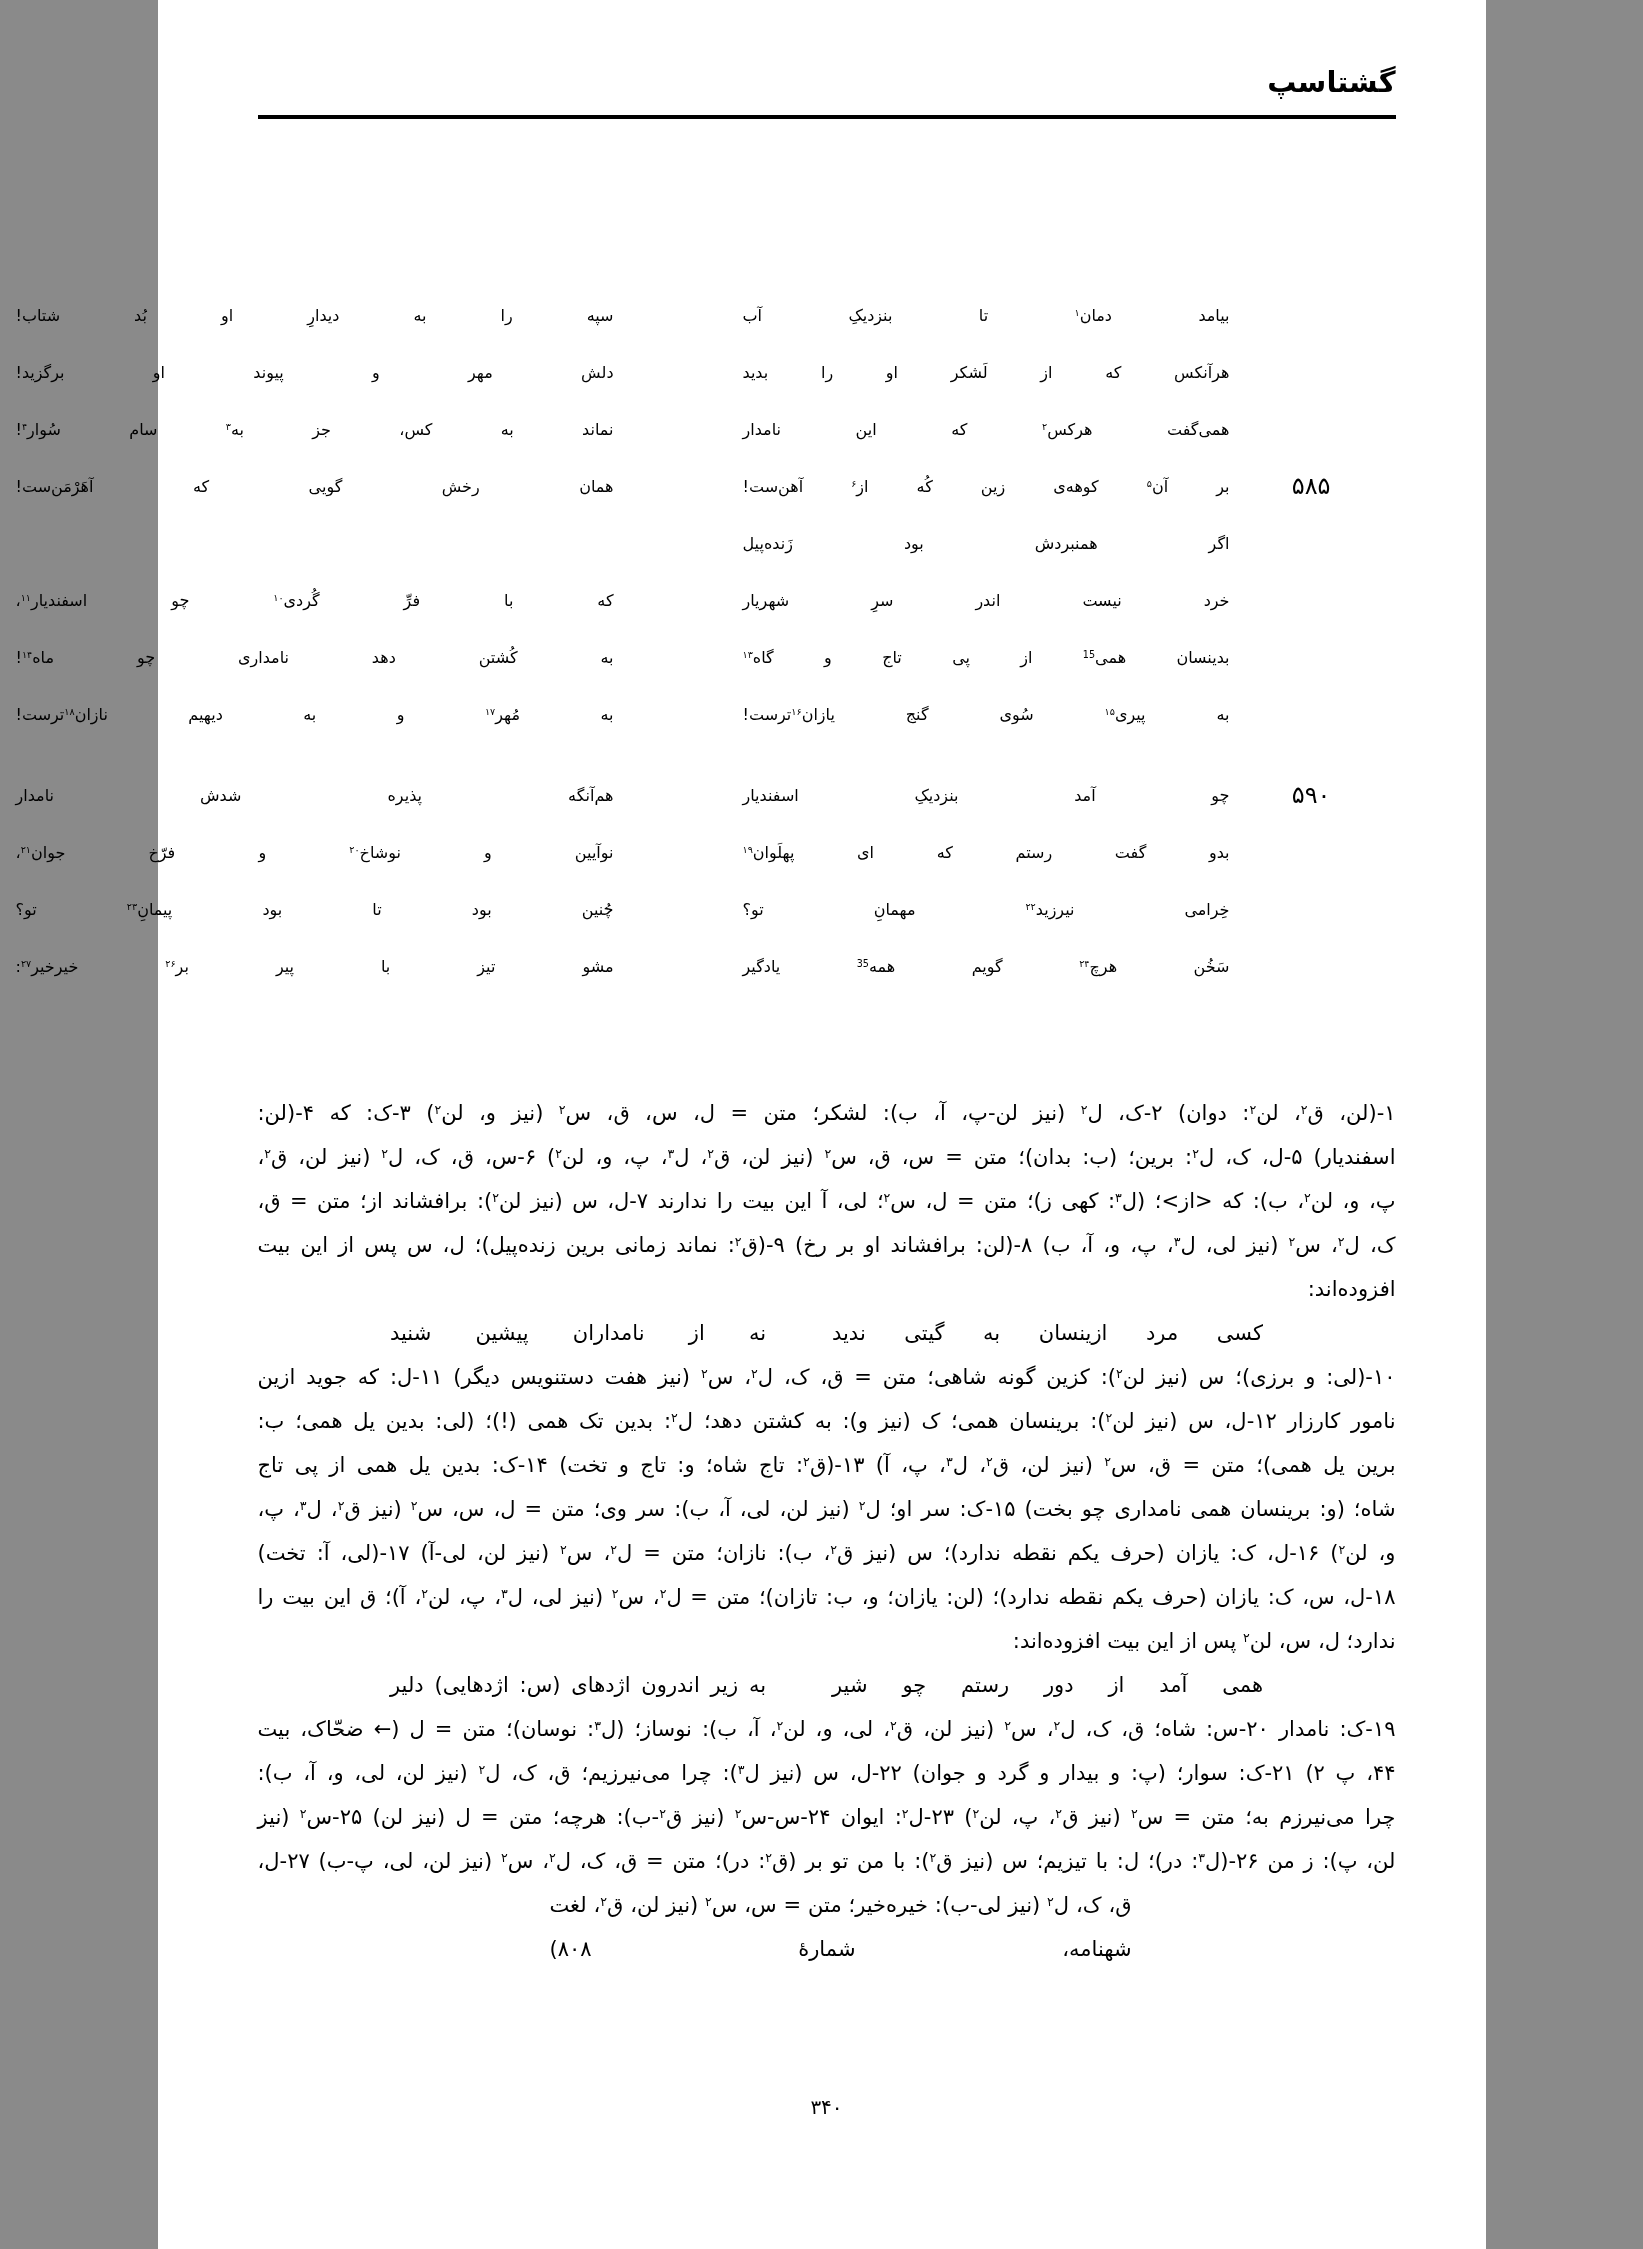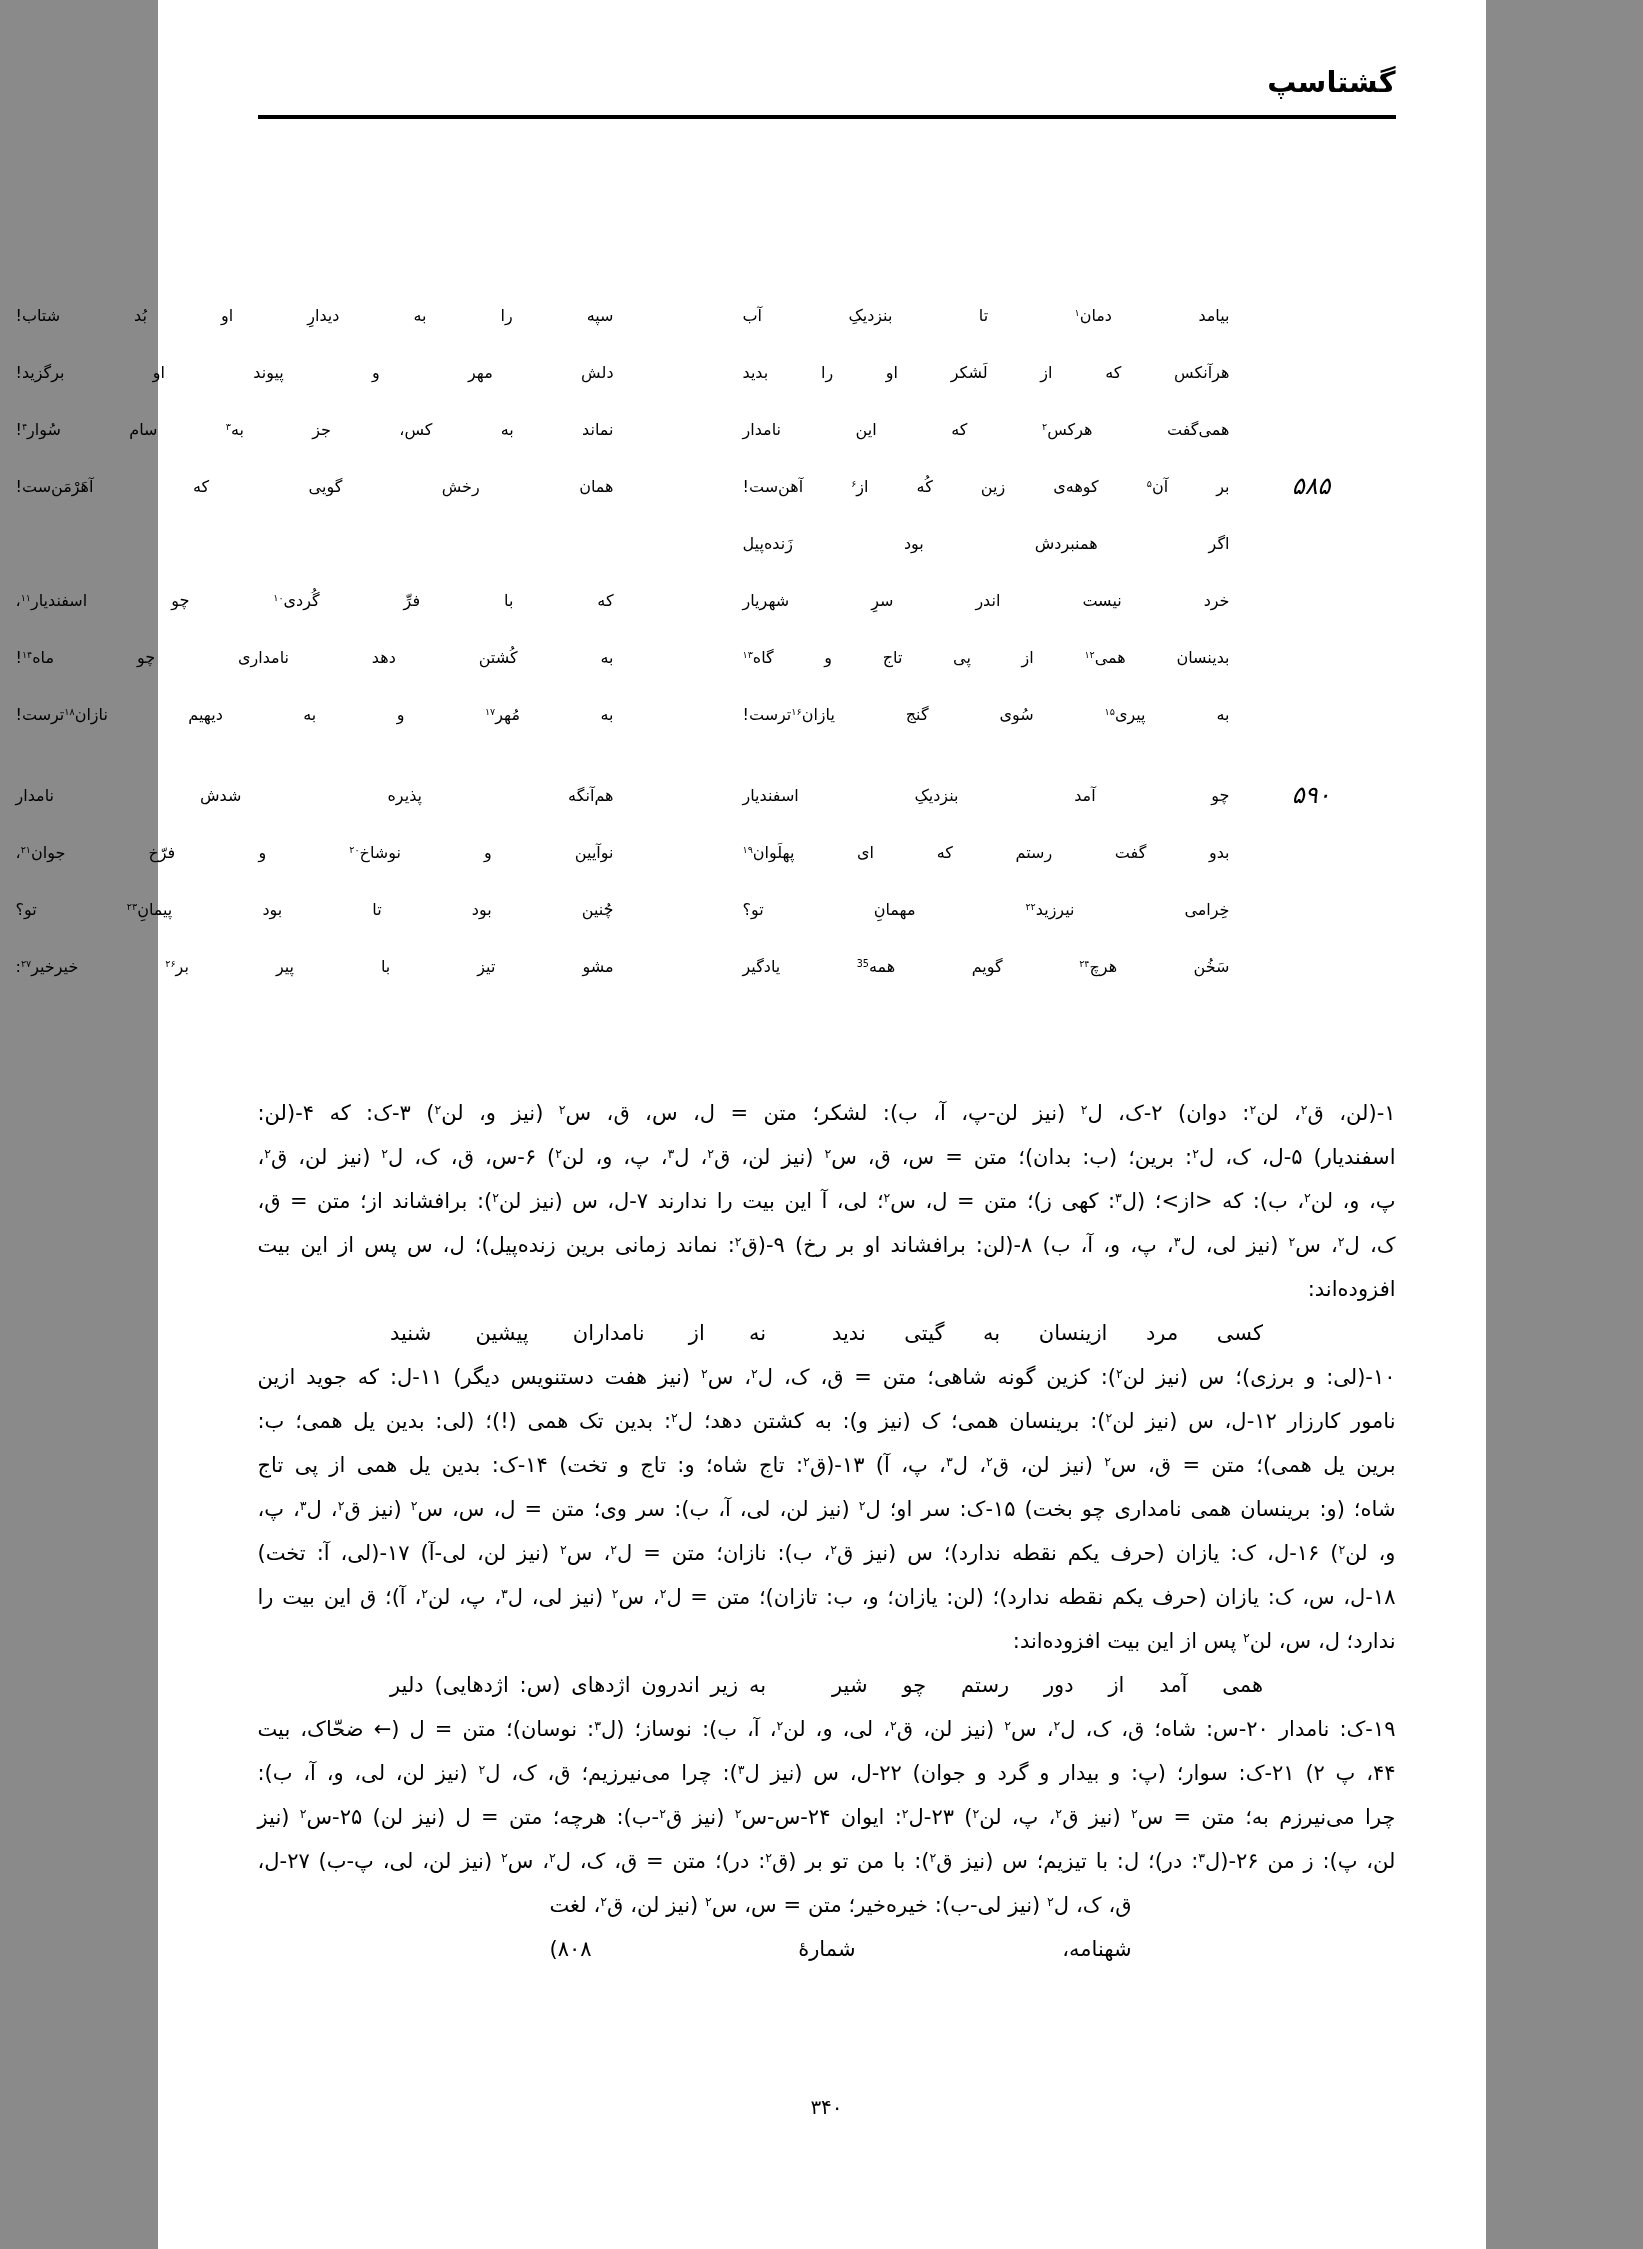--- a/index.html
+++ b/index.html
@@ -8,21 +8,21 @@
     box-sizing:border-box;padding:61px 90px 0 100px;position:relative;
     font-family:"DejaVu Sans",sans-serif;direction:rtl;margin:0 auto;
   }
   
   .running-head{font-size:29px;font-weight:700;text-align:right;height:43px;line-height:43px;}
   .rule{height:3.5px;background:#000;margin-top:11px;}
   
   .poem{width:1315px;margin:168px 65px 0 auto;}
   .vrow{display:flex;direction:rtl;align-items:center;height:57px;}
   .vrow.stanza-gap{margin-top:24px;}
-  .vnum{flex:0 0 101px;width:101px;font-size:24px;text-align:right;font-style:italic;}
+  .vnum{flex:0 0 101px;width:101px;font-size:24px;text-align:right;}
   .hemi{font-size:16px;text-align:justify;text-align-last:justify;text-justify:inter-word;}
   .h1{flex:0 0 487px;width:487px;}
   .h2{flex:0 0 598px;width:598px;margin-right:129px;}
   sup{font-size:.6em;line-height:0;vertical-align:.5em;}
   
   .footnotes{margin-top:96px;font-size:21px;}
   .fl{line-height:44px;}
   .fl.just{text-align:justify;text-align-last:justify;text-justify:inter-word;}
   .fl.short{text-align:right;}
   .fl.last{margin:0 264px 0 292px;text-align:justify;text-align-last:justify;}
@@ -68,21 +68,21 @@
       <span class="vnum"></span>
       <div class="hemi h1">اگر همنبردش بود زَنده‌پیل</div>
     </div>
     <div class="vrow">
       <span class="vnum"></span>
       <div class="hemi h1">خرد نیست اندر سرِ شهریار</div>
       <div class="hemi h2">که با فرِّ گُردی<sup>۱۰</sup> چو اسفندیار<sup>۱۱</sup>،</div>
     </div>
     <div class="vrow">
       <span class="vnum"></span>
-      <div class="hemi h1">بدینسان همی<sup>۱۲</sup> از پی تاج و گاه<sup>۱۳</sup></div>
+      <div class="hemi h1">بدینسان همی<sup>15</sup> از پی تاج و گاه<sup>۱۳</sup></div>
       <div class="hemi h2">به کُشتن دهد نامداری چو ماه<sup>۱۴</sup>!</div>
     </div>
     <div class="vrow">
       <span class="vnum"></span>
       <div class="hemi h1">به پیری<sup>۱۵</sup> سُوی گنج یازان<sup>۱۶</sup>ترست!</div>
       <div class="hemi h2">به مُهر<sup>۱۷</sup> و به دیهیم نازان<sup>۱۸</sup>ترست!</div>
     </div>
     <div class="vrow stanza-gap">
       <span class="vnum">۵۹۰</span>
       <div class="hemi h1">چو آمد بنزدیکِ اسفندیار</div>

